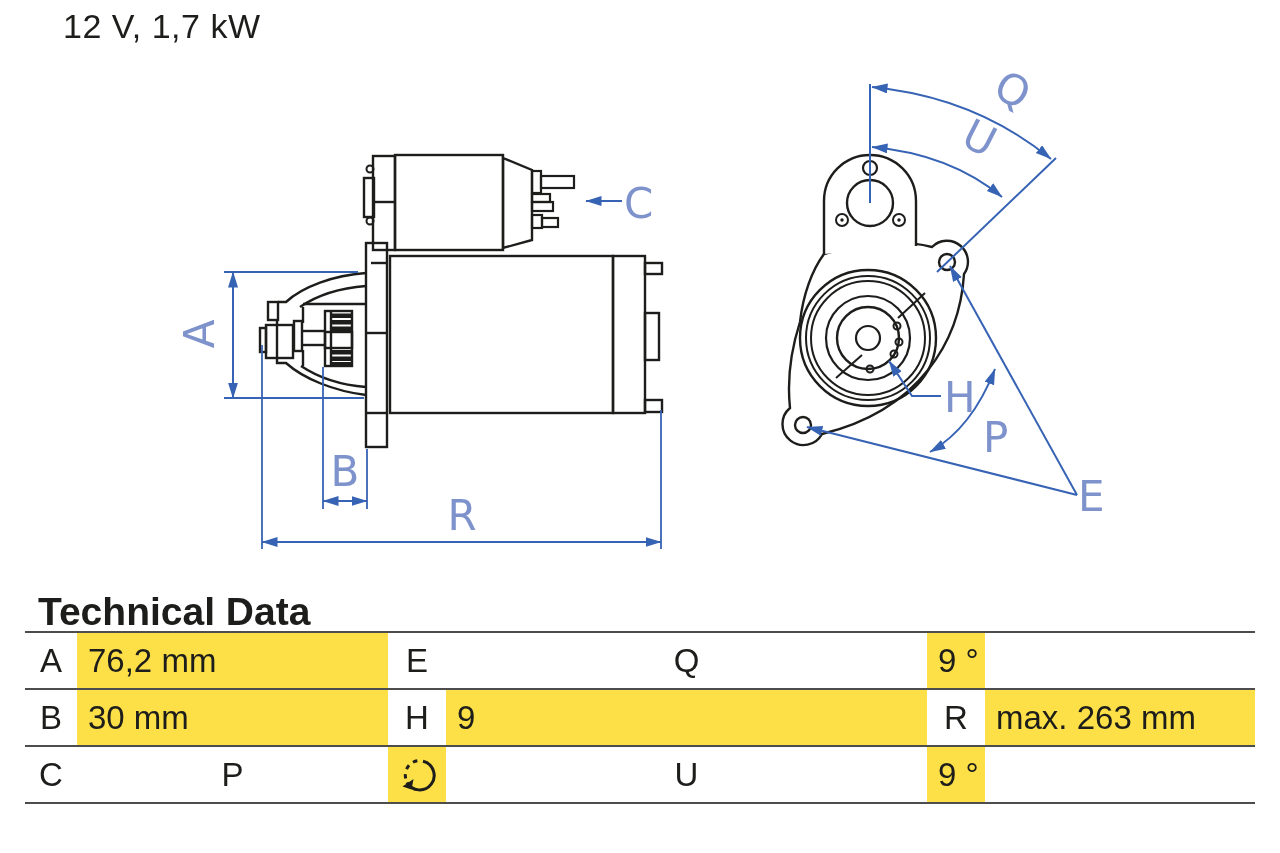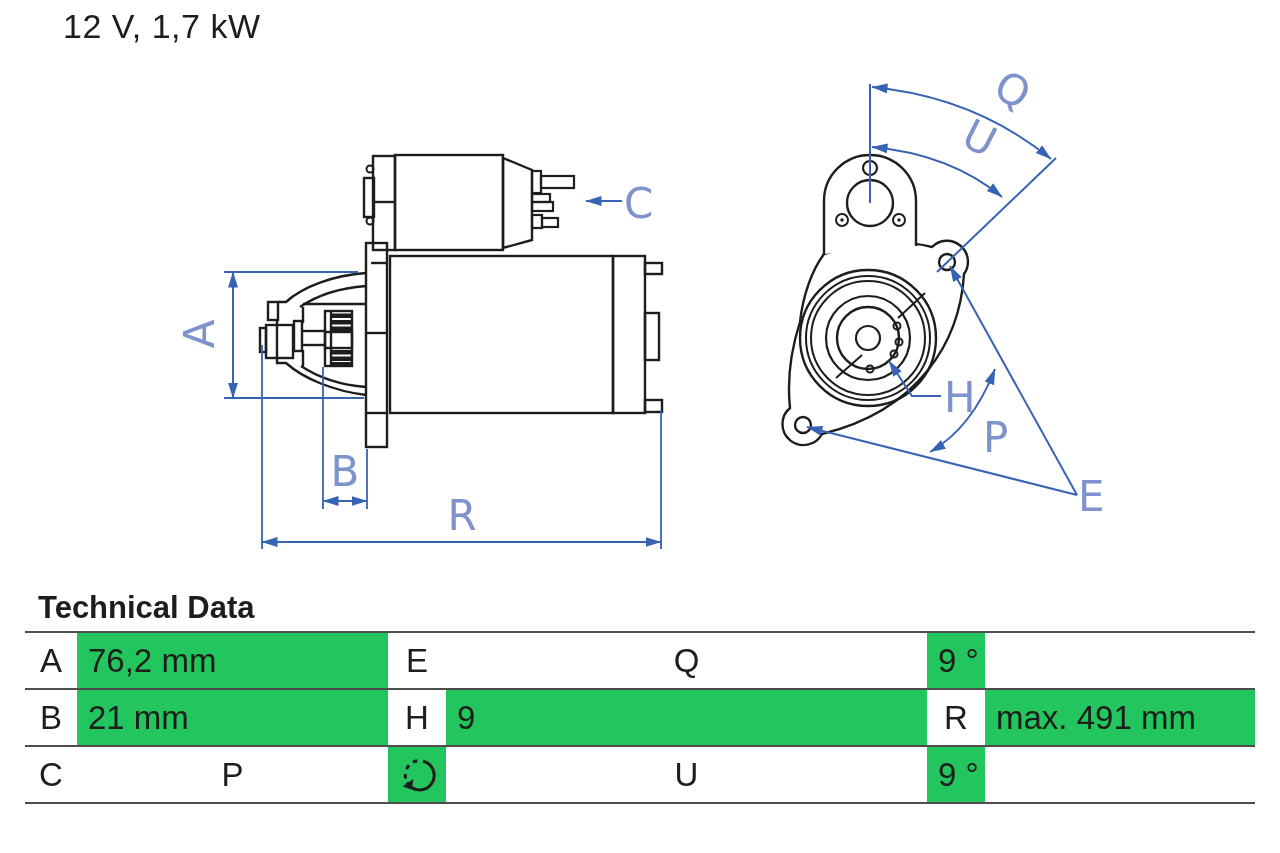--- a/index.html
+++ b/index.html
@@ -1,27 +1,27 @@
 <!DOCTYPE html>
 <html><head>
 <meta charset="utf-8">
 <style>
   html,body{margin:0;padding:0;background:#ffffff;}
   body{width:1280px;height:853px;position:relative;overflow:hidden;
        font-family:"Liberation Sans","DejaVu Sans",sans-serif;color:#1d1d1b;}
   .page-title{position:absolute;left:38px;top:6px;font-size:34px;line-height:40px;
        font-weight:400;letter-spacing:0.5px;margin-left:25px;}
   .drawing-wrap{position:absolute;left:0;top:0;width:1280px;height:580px;}
-  .table-heading{position:absolute;left:38px;top:590px;font-size:31px;font-weight:700;}
+  .table-heading{position:absolute;left:38px;top:590px;font-size:39px;font-weight:700;}
   .tech-table{position:absolute;left:25px;top:631px;width:1230px;
        border-top:2px solid #4d4d4d;font-size:33px;}
   .t-row{display:grid;grid-template-columns:52px 311px 58px 481px 58px 270px;
        height:55px;border-bottom:2px solid #4d4d4d;}
   .cell-label{display:flex;align-items:center;justify-content:center;background:#ffffff;}
-  .cell-value{display:flex;align-items:center;background:#22c55e;padding-left:11px;}
+  .cell-value{display:flex;align-items:center;background:#fde047;padding-left:11px;}
   .rot-icon{display:block;}
   svg text{font-family:"DejaVu Sans","Liberation Sans",sans-serif;}
 </style>
 </head>
 <body>
 
 <div class="page-title">12 V, 1,7 kW</div>
 
 <div class="drawing-wrap">
 <svg width="1280" height="580" viewBox="0 0 1280 580">
@@ -193,25 +193,25 @@
 <div class="tech-table">
   <div class="t-row">
     <div class="cell-label">A</div>
     <div class="cell-value">76,2 mm</div>
     <div class="cell-label">E</div>
     <div class="cell-label">Q</div>
     <div class="cell-value">9 °</div>
   </div>
   <div class="t-row">
     <div class="cell-label">B</div>
-    <div class="cell-value">21 mm</div>
+    <div class="cell-value">30 mm</div>
     <div class="cell-label">H</div>
     <div class="cell-value">9</div>
     <div class="cell-label">R</div>
-    <div class="cell-value">max. 491 mm</div>
+    <div class="cell-value">max. 263 mm</div>
   </div>
   <div class="t-row">
     <div class="cell-label">C</div>
     <div class="cell-label">P</div>
     <div class="cell-value">
       <span></span>
       <svg class="rot-icon" width="42" height="42" viewBox="0 0 42 42">
         <path d="M 24,7.3 A 14.5 14.5 0 1 1 8,28.5" fill="none" stroke="#1d1d1b" stroke-width="3"></path>
         <path d="M 6.7,24.5 A 14.5 14.5 0 0 1 20,6.6" fill="none" stroke="#1d1d1b" stroke-width="3" stroke-dasharray="4.5 5"></path>
         <polygon points="3.5,32.5 14.5,25 12.5,35.5" fill="#1d1d1b"></polygon>

